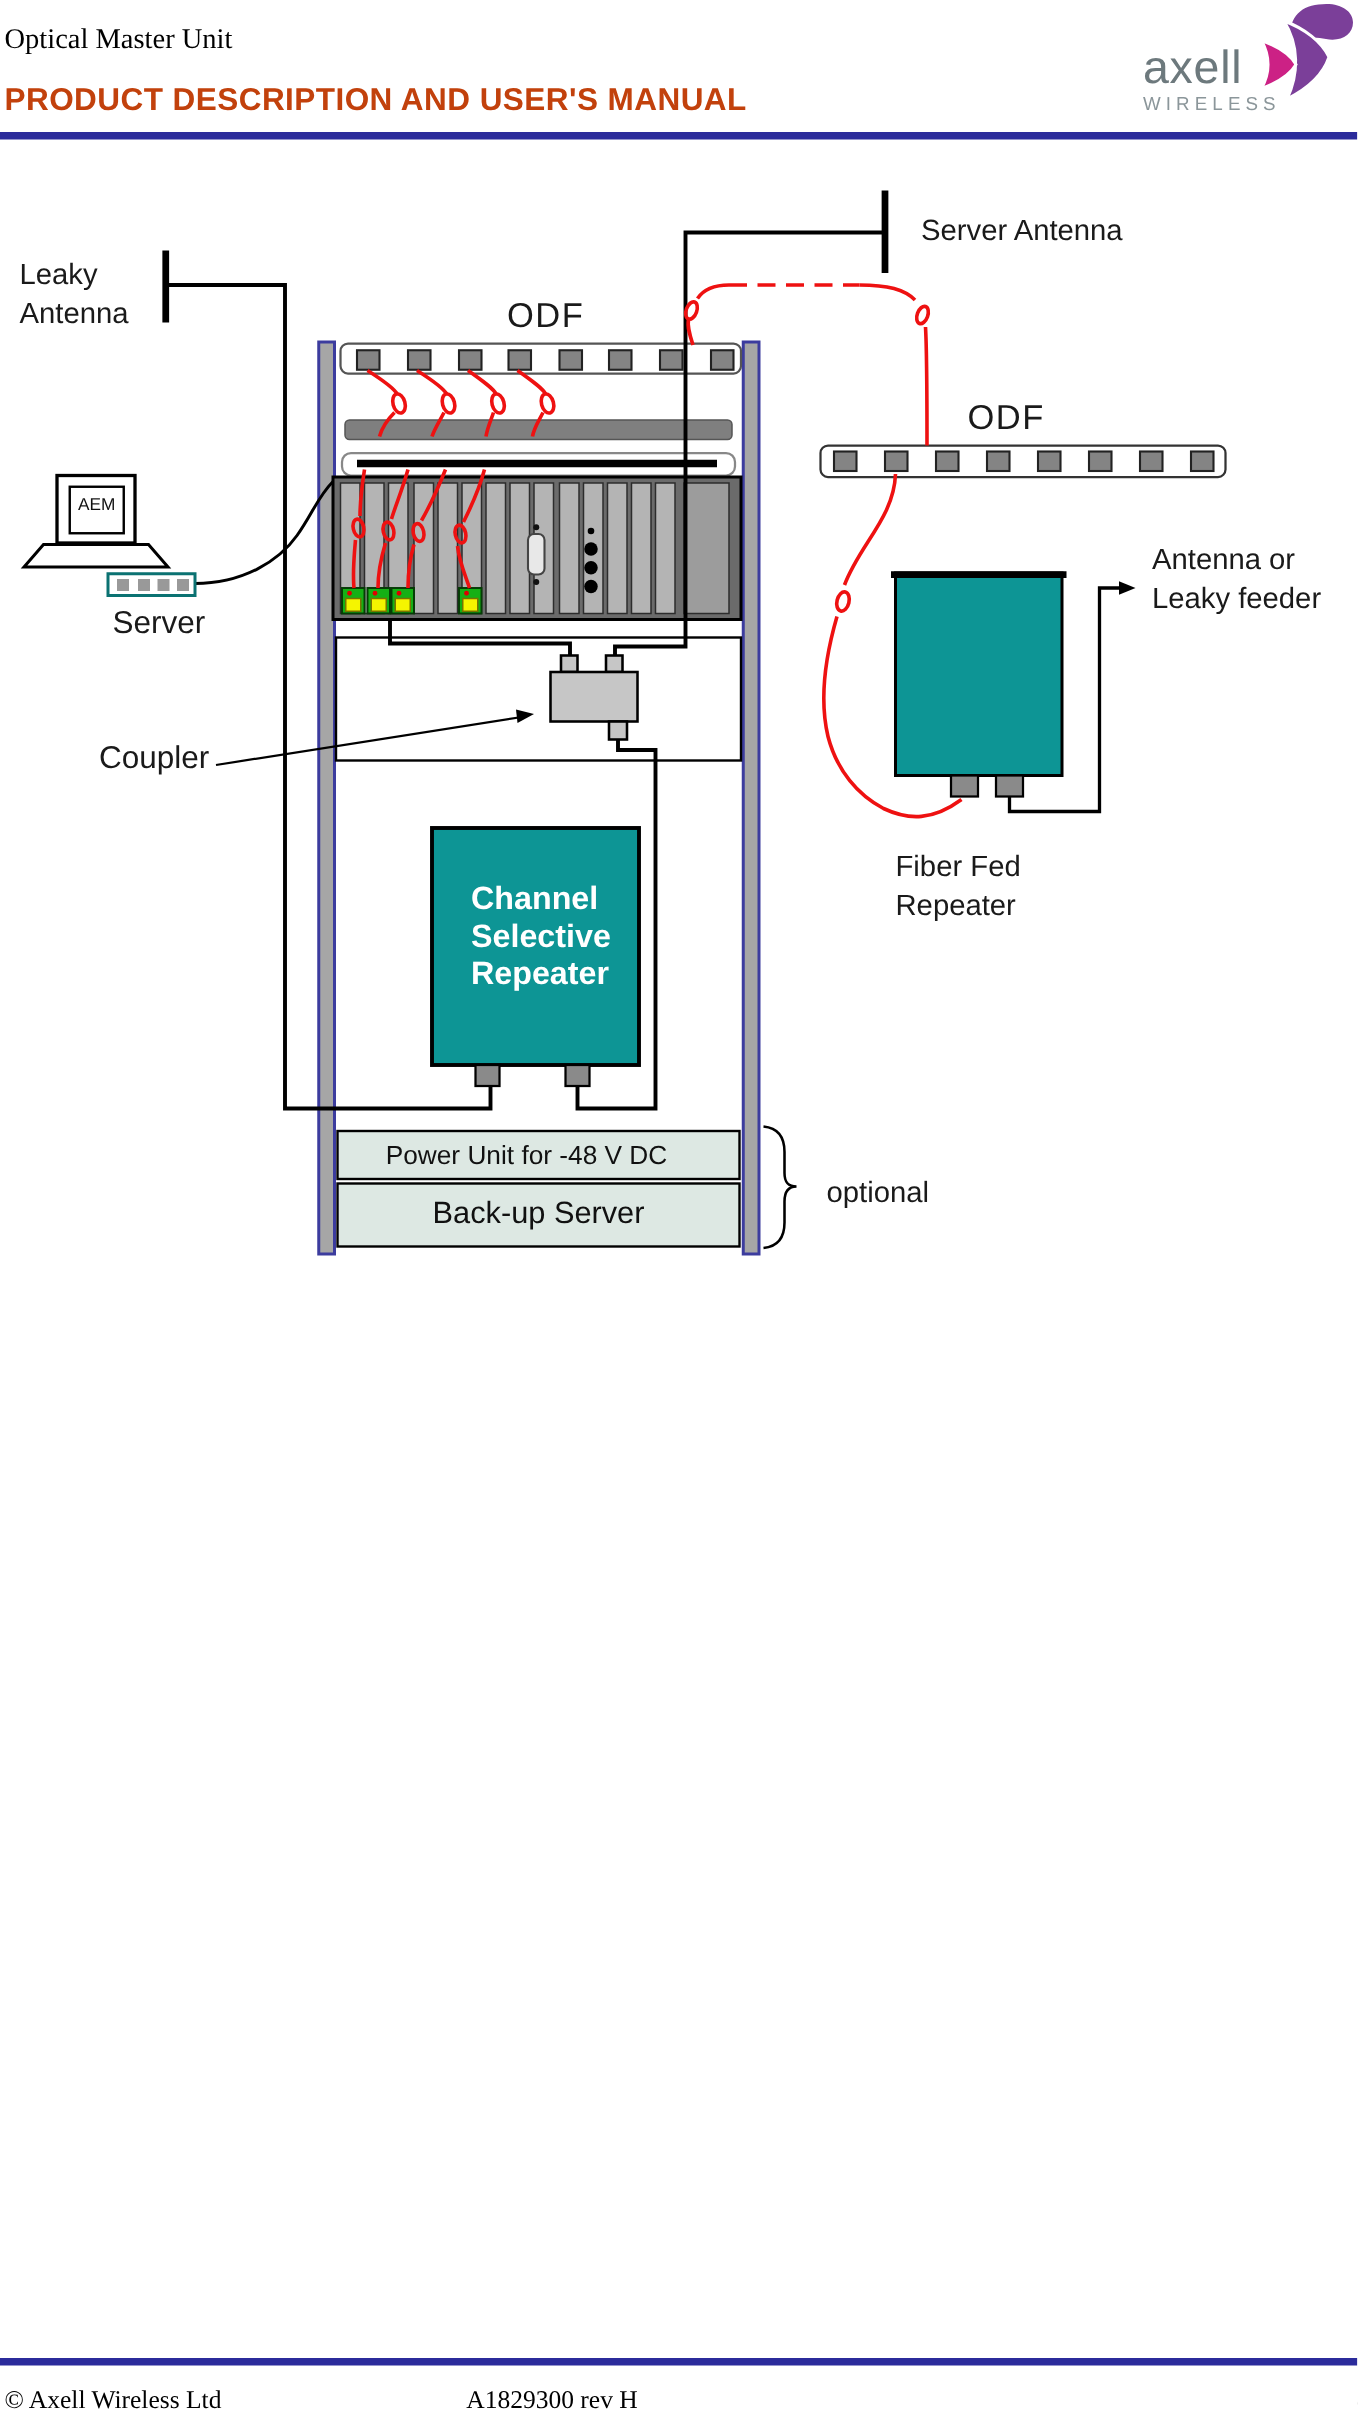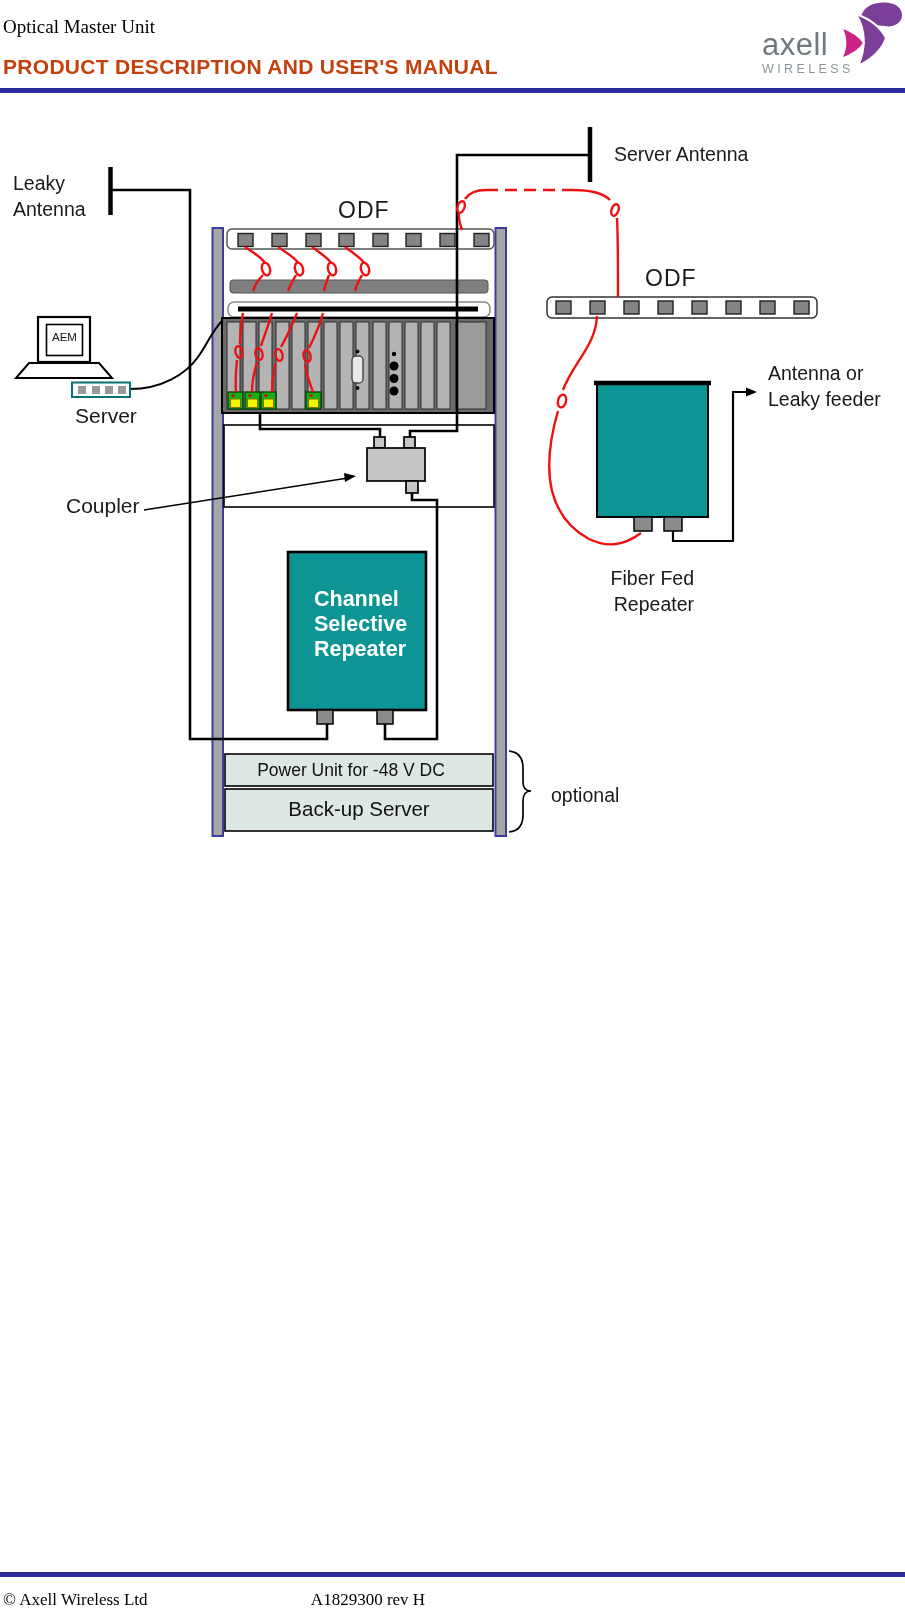--- a/index.html
+++ b/index.html
@@ -18,21 +18,21 @@
   
   .dlabel{color:#1a1a1a;font-size:19.5px;line-height:25.5px;}
   .lbl-donor{left:13px;top:171px;}
   .lbl-server{left:614px;top:142px;}
   .lbl-odf-rack{left:338px;top:198px;font-size:23px;letter-spacing:1px;}
   .lbl-odf-remote{left:645px;top:266px;font-size:23px;letter-spacing:1px;}
   .lbl-aem{left:46px;top:330px;width:37px;text-align:center;font-size:11.5px;line-height:14px;color:#111;}
   .lbl-modem{left:75px;top:403px;font-size:21px;}
   .lbl-coupler{left:66px;top:493px;font-size:21px;}
   .lbl-antenna-or{left:768px;top:361px;}
-  .lbl-ffr{left:572px;top:566px;width:122px;text-align:right;}
+  .lbl-ffr{left:597px;top:566px;width:122px;text-align:left;}
   .lbl-csr{left:314px;top:587px;font-size:21.5px;font-weight:bold;color:#ffffff;line-height:25px;}
   .lbl-power{left:225px;top:760px;width:252px;text-align:center;font-size:17.5px;color:#111;}
   .lbl-battery{left:225px;top:797px;width:268px;text-align:center;font-size:20.5px;color:#111;}
   .lbl-optional{left:551px;top:783px;}
   
   .caption{left:3px;top:861px;font-family:"Liberation Serif",serif;font-style:italic;font-size:18.5px;color:#000;}
   .footer-text{top:1590px;font-family:"Liberation Serif",serif;font-size:17px;color:#000;}
   .footer-left{left:3px;}
   .footer-center{left:0;width:736px;text-align:center;}
   .footer-right{left:12px;width:902px;text-align:right;padding-left:40px;}

